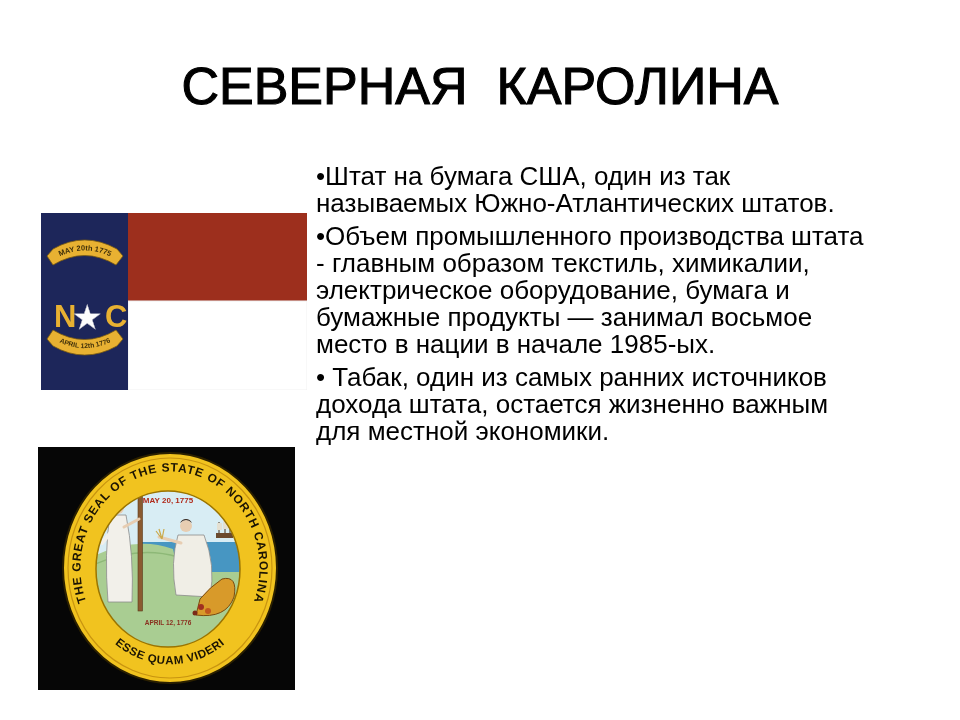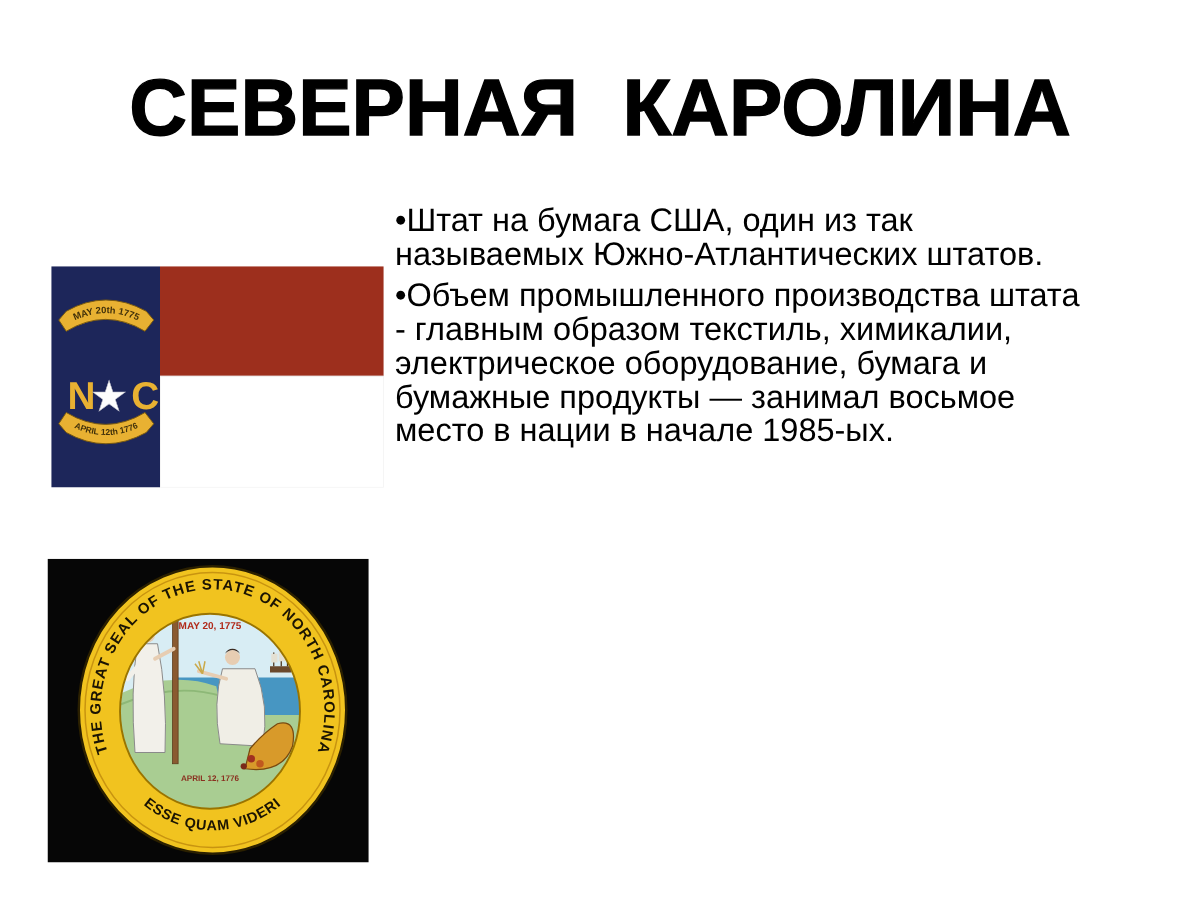--- a/index.html
+++ b/index.html
@@ -2,21 +2,21 @@
 <html><head>
 <meta charset="utf-8">
 <style>
   html,body{margin:0;padding:0;background:#ffffff;}
   .slide{
     position:relative;width:960px;height:720px;background:#ffffff;overflow:hidden;
     font-family:"Liberation Sans", sans-serif;color:#000;
   }
   .title{
     position:absolute;top:44px;left:0;width:960px;margin:0;
-    text-align:center;font-size:64px;line-height:84px;font-weight:700;
+    text-align:center;font-size:52px;line-height:84px;font-weight:400;
     letter-spacing:0px;white-space:pre;color:#000;
     -webkit-text-stroke:1.1px #000;
   }
   .bullets{
     position:absolute;left:316px;top:163px;width:628px;
     font-size:26px;line-height:27px;
   }
   .bullet{
     margin:0 0 6px 0;white-space:pre-line;
   }
@@ -134,15 +134,18 @@
   </figure>
 
   <div class="bullets">
     <p class="bullet">•Штат на бумага США, один из так
 называемых Южно-Атлантических штатов.</p>
     <p class="bullet">•Объем промышленного производства штата
 - главным образом текстиль, химикалии,
 электрическое оборудование, бумага и
 бумажные продукты — занимал восьмое
 место в нации в  начале 1985-ых.</p>
+    <p class="bullet">• Табак, один из самых ранних источников
+дохода штата, остается жизненно важным
+для местной экономики.</p>
   </div>
 
 </div>
 
 </body></html>

